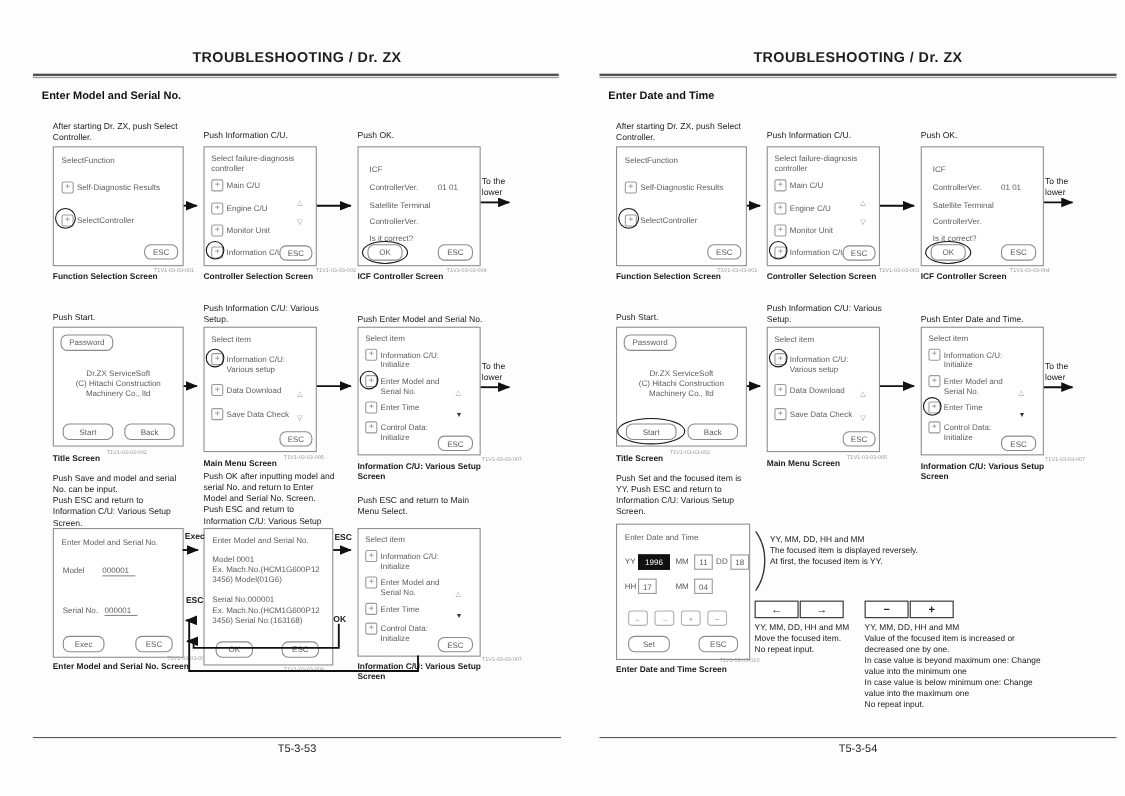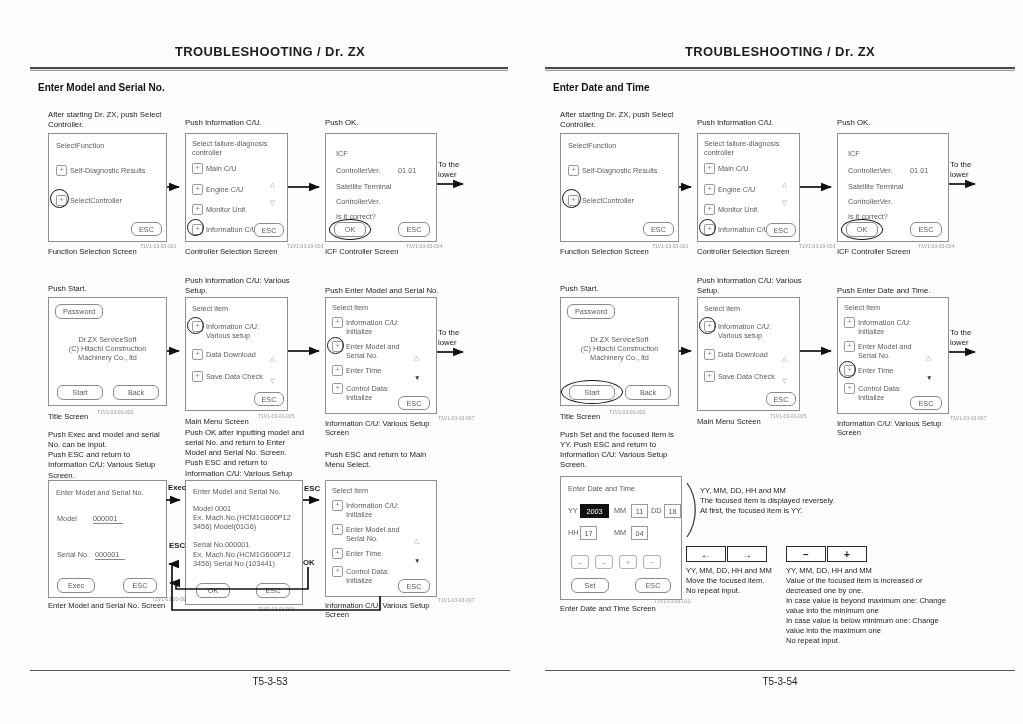--- a/index.html
+++ b/index.html
@@ -9,21 +9,21 @@
   .rule{position:absolute;height:1px;border-top:2px solid #4a4a4a;border-bottom:1px solid #9a9a9a;background:#e8e8e8;}
   .frule{position:absolute;height:1px;background:#555;}
   .sec{position:absolute;font-weight:bold;font-size:10px;color:#111;}
   .cap{position:absolute;font-size:7.8px;color:#1c1c1c;line-height:1.3;white-space:pre-line;}
   .scr{position:absolute;border:1px solid #8f8f8f;background:#fff;}
   .st{position:absolute;font-size:7.3px;color:#5c5c5c;line-height:1.25;white-space:pre-line;}
   .plus{position:absolute;width:9px;height:9px;border:1px solid #9a9a9a;border-radius:2px;color:#8a8a8a;
         font-size:8px;line-height:8px;text-align:center;background:#fff;}
   .btn{position:absolute;border:1px solid #8a8a8a;border-radius:6px;color:#5c5c5c;font-size:7.3px;
        display:flex;align-items:center;justify-content:center;background:#fff;}
-  .scap{position:absolute;font-size:7.6px;color:#1c1c1c;line-height:1.25;white-space:pre-line;}
+  .scap{position:absolute;font-size:7.6px;color:#1c1c1c;line-height:1.25;white-space:pre-line;font-weight:bold;}
   .code{position:absolute;font-size:5px;color:#999;}
   .circ{position:absolute;border:1.4px solid #151515;border-radius:50%;}
   .tri{position:absolute;font-size:6.5px;color:#9a9a9a;line-height:1;}
   .tri.f{color:#3a3a3a;}
   .lbl{position:absolute;font-size:7.8px;color:#1c1c1c;font-weight:normal;}
   .fld{position:absolute;border:1px solid #9a9a9a;color:#5c5c5c;font-size:7.3px;background:#fff;
        display:flex;align-items:center;justify-content:center;}
   .fld.sel{background:#111;color:#fff;border-color:#111;}
   .flbl{position:absolute;font-size:7.3px;color:#5c5c5c;}
   .navk{position:absolute;border:1px solid #b0b0b0;border-radius:3px;color:#9a9a9a;font-size:7.5px;
@@ -143,21 +143,21 @@
   <div class="tri" style="left:88px;top:57px">△</div>
   <div class="tri f" style="left:88px;top:77px">▼</div>
   <div class="btn" style="left:72px;top:98px;width:30px;height:12px">ESC</div>
 </div>
 <div class="scap" style="left:325px;top:419px">Information C/U: Various Setup
 Screen</div>
 <div class="code" style="left:438px;top:415px">T1V1-03-03-007</div>
 <div class="cap" style="left:438px;top:328px">To the
 lower</div>
 
-<div class="cap" style="left:48px;top:430px;width:128px">Push Exec and model and serial
+<div class="cap" style="left:48px;top:430px;width:128px">Push Save and model and serial
 No. can be input.
 Push ESC and return to
 Information C/U: Various Setup
 Screen.</div>
 <div class="cap" style="left:185px;top:428px;width:126px">Push OK after inputting model and
 serial No. and return to Enter
 Model and Serial No. Screen.
 Push ESC and return to
 Information C/U: Various Setup
 Screen.</div>
@@ -177,21 +177,21 @@
 <div class="code" style="left:152px;top:596px">T1V1-03-03-008</div>
 
 <div class="scr" style="left:185px;top:480px;width:116px;height:123px">
   <div class="st" style="left:7px;top:6px">Enter Model and Serial No.</div>
   <div class="st" style="left:7px;top:23px;width:106px">Model      0001
 Ex. Mach.No.(HCM1G600P12
 3456) Model(01G6)
 
 Serial No.000001
 Ex. Mach.No.(HCM1G600P12
-3456) Serial No.(103441)</div>
+3456) Serial No.(163168)</div>
   <div class="btn" style="left:10px;top:102px;width:32px;height:13px">OK</div>
   <div class="btn" style="left:70px;top:102px;width:32px;height:13px">ESC</div>
 </div>
 <div class="code" style="left:258px;top:606px">T1V1-03-03-009</div>
 
 <div class="scr" style="left:325px;top:480px;width:110px;height:115px">
   <div class="st" style="left:6px;top:5px">Select item</div>
   <div class="plus" style="left:6px;top:19px">+</div>
   <div class="st" style="left:20px;top:20px">Information C/U:
 Initialize</div>
@@ -334,21 +334,21 @@
 lower</div>
 
 <div class="cap" style="left:560px;top:430px;width:132px">Push Set and the focused item is
 YY. Push ESC and return to
 Information C/U: Various Setup
 Screen.</div>
 
 <div class="scr" style="left:560px;top:476px;width:120px;height:122px">
   <div class="st" style="left:7px;top:7px">Enter Date and Time</div>
   <div class="flbl" style="left:7px;top:29px">YY</div>
-  <div class="fld sel" style="left:19px;top:27px;width:27px;height:12px">2003</div>
+  <div class="fld sel" style="left:19px;top:27px;width:27px;height:12px">1996</div>
   <div class="flbl" style="left:53px;top:29px">MM</div>
   <div class="fld" style="left:70px;top:27px;width:15px;height:12px">11</div>
   <div class="flbl" style="left:90px;top:29px">DD</div>
   <div class="fld" style="left:103px;top:27px;width:15px;height:12px">18</div>
   <div class="flbl" style="left:7px;top:51px">HH</div>
   <div class="fld" style="left:19px;top:49px;width:15px;height:12px">17</div>
   <div class="flbl" style="left:53px;top:51px">MM</div>
   <div class="fld" style="left:70px;top:49px;width:15px;height:12px">04</div>
   <div class="navk" style="left:10px;top:78px;width:16px;height:12px">←</div>
   <div class="navk" style="left:34px;top:78px;width:16px;height:12px">→</div>

